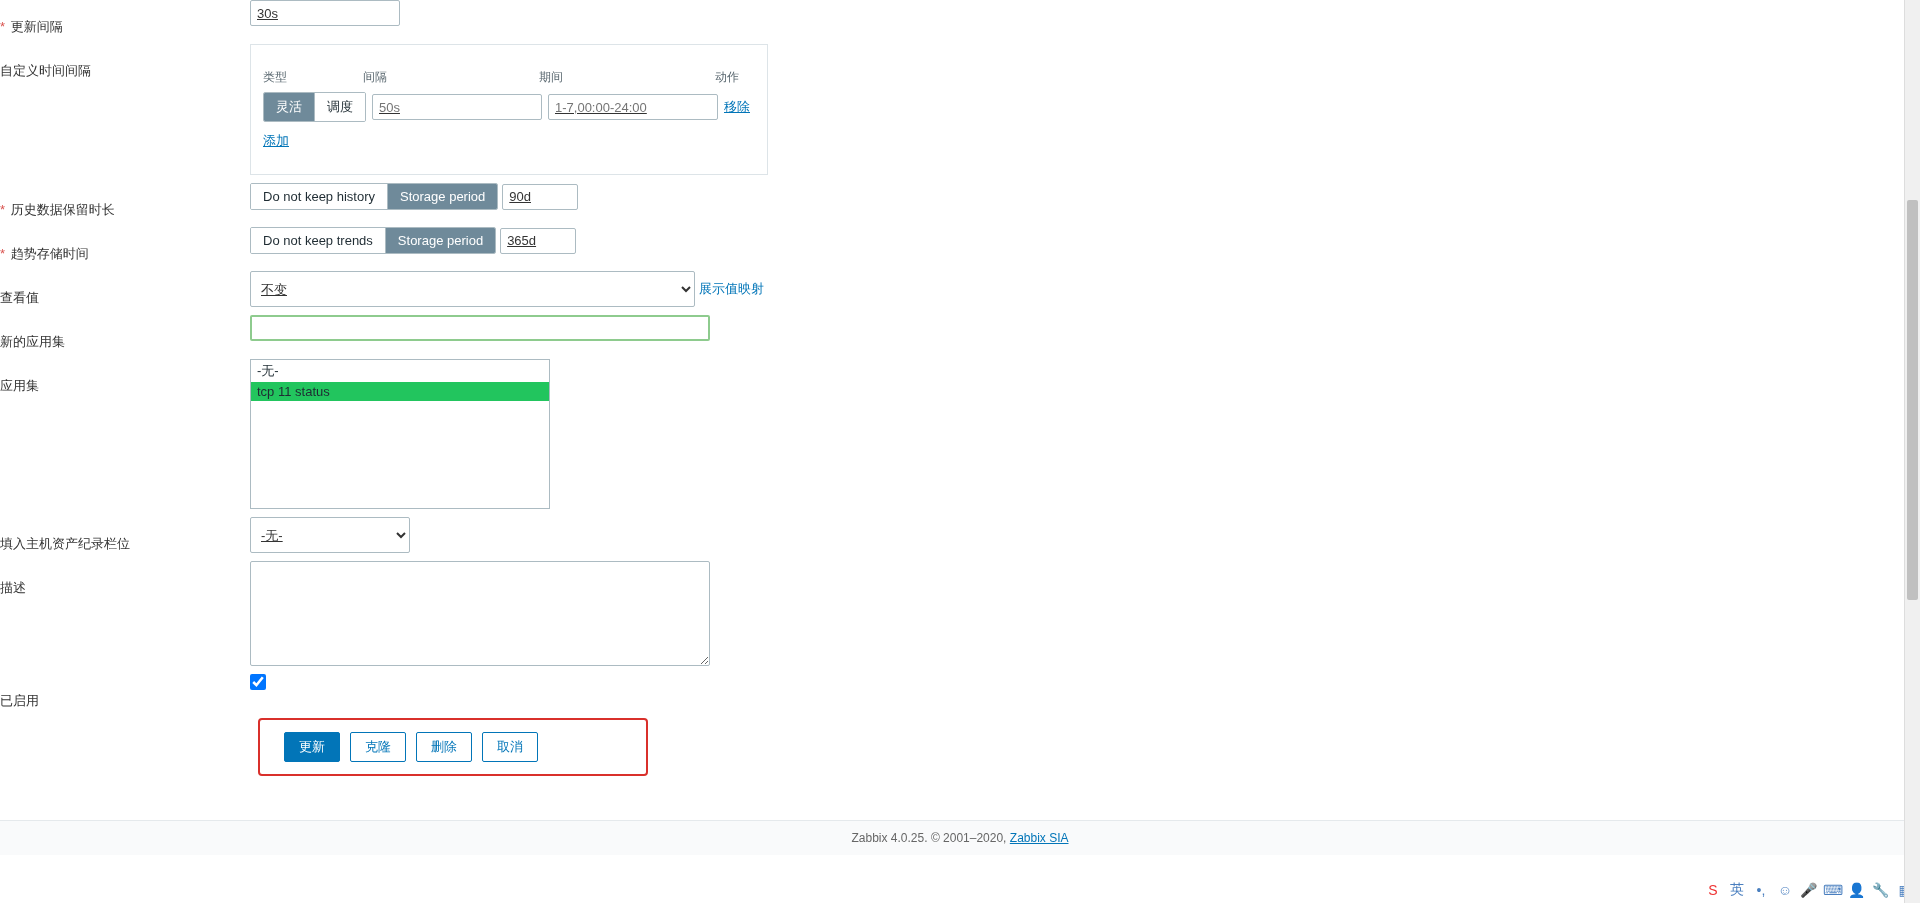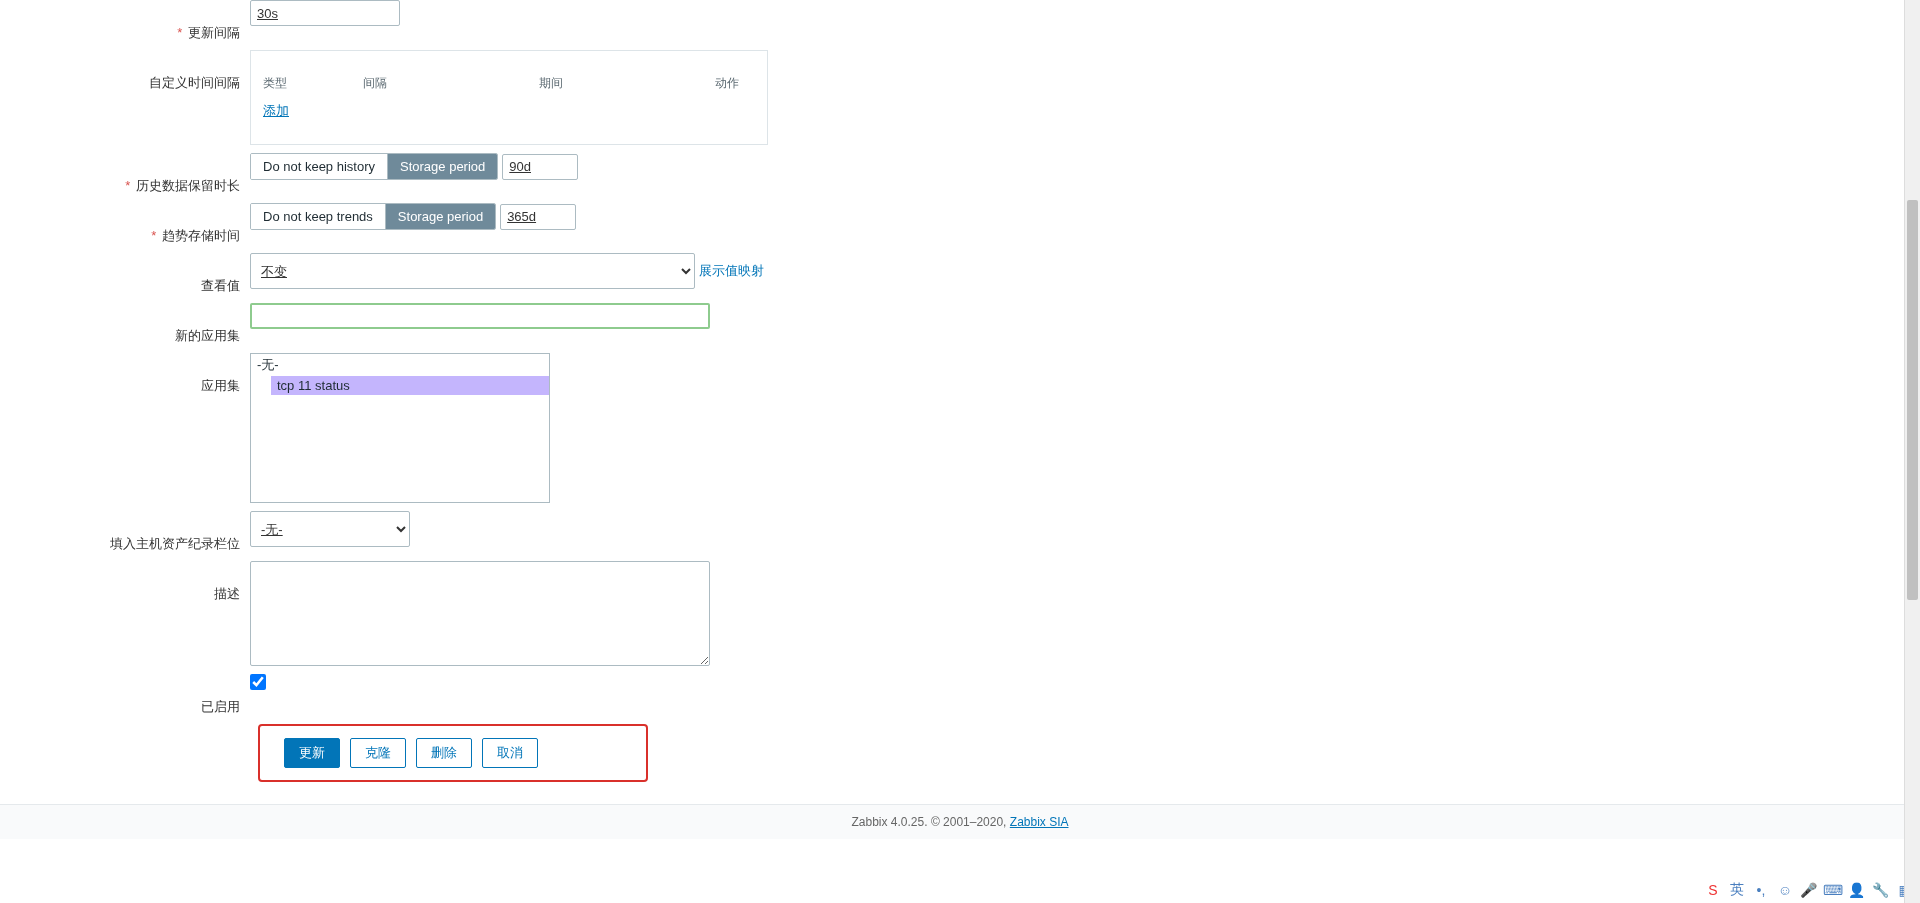--- a/index.html
+++ b/index.html
@@ -1,19 +1,19 @@
 <!DOCTYPE html>
 <html><head>
 <meta charset="utf-8">
 <style>
 * { box-sizing: border-box; margin: 0; padding: 0; }
 body { font-family: Arial, sans-serif; font-size: 13px; color: #1f2c33; background: #fff; }
 .form-wrap { padding: 0 0 20px 0; }
 .form-row { display: flex; align-items: flex-start; margin-bottom: 8px; }
-.form-label { width: 250px; text-align: right; padding-right: 10px; padding-top: 24px; color: #333; }
+.form-label { width: 250px; padding-right: 10px; padding-top: 18px; color: #333; }
 .form-label .req { color: #d9534f; margin-right: 2px; }
 .form-field { flex: 1; display: flex; align-items: center; flex-wrap: wrap; gap: 4px; }
 input[type="text"], select, textarea {
   border: 1px solid #acbbc2; padding: 4px 6px; font-size: 13px;
   background: #fff; color: #333; border-radius: 2px; text-decoration: underline;
 }
 input[type="text"] { height: 26px; }
 .inp-sm { width: 150px; }
 .inp-md { width: 170px; }
 .inp-90 { width: 76px; }
@@ -26,27 +26,27 @@
 .interval-box { border: 1px solid #dde4e8; padding: 24px 12px; display: inline-block; }
 .int-headers { display: flex; gap: 0; margin-bottom: 6px; }
 .int-h { font-size: 12px; color: #5a6870; }
 .int-h.h1 { width: 100px; }
 .int-h.h2 { width: 176px; }
 .int-h.h3 { width: 176px; }
 .int-h.h4 { width: 40px; }
 .int-controls { display: flex; align-items: center; gap: 6px; }
 .listbox { width: 300px; height: 150px; border: 1px solid #acbbc2; overflow: auto; background: #fff; font-size: 13px; }
 .listbox .opt { padding: 2px 6px; cursor: pointer; }
-.listbox .opt.sel { background: #c4b5fd; margin-left: 20px; }
+.listbox .opt.sel { background: #22c55e; }
 .highlight-input { border: 2px solid #8ecb8e !important; width: 460px; }
 .sel-wide { width: 445px; }
 .btn-row { margin-left: 258px; border: 2px solid #d9302b; border-radius: 4px; padding: 12px 24px; display: inline-flex; gap: 10px; width: 390px; }
 .btn { padding: 5px 14px; border: 1px solid #0275b8; background: #fff; color: #0275b8; cursor: pointer; font-size: 13px; border-radius: 2px; }
 .btn.primary { background: #0275b8; color: #fff; }
-.footer-bar { border-top: 1px solid #e5e9ec; background: #f9fafb; padding: 10px 0; text-align: center; font-size: 12px; color: #666; margin-top: 2px; }
+.footer-bar { border-top: 1px solid #e5e9ec; background: #f9fafb; padding: 10px 0; text-align: center; font-size: 12px; color: #666; margin-top: 24px; }
 .footer-bar a { color: #0275b8; }
 .tray { position: fixed; bottom: 4px; right: 6px; display: flex; gap: 6px; align-items: center; }
 .tray .ic { width: 18px; height: 18px; display: flex; align-items: center; justify-content: center; font-size: 14px; color: #4a7fbf; }
 .scrollbar { position: fixed; right: 0; top: 0; bottom: 0; width: 16px; background: #f0f0f0; border-left: 1px solid #ddd; }
 .scrollthumb { position: absolute; left: 2px; right: 2px; top: 200px; height: 400px; background: #c0c0c0; border-radius: 2px; }
 textarea.desc { width: 460px; height: 105px; resize: both; }
 </style>
 </head>
 <body>
 
@@ -61,20 +61,29 @@
 
   <div class="form-row">
     <div class="form-label"><span>自定义时间间隔</span></div>
     <div class="form-field">
       <div class="interval-box">
         <div class="int-headers">
           <div class="int-h h1">类型</div>
           <div class="int-h h2">间隔</div>
           <div class="int-h h3">期间</div>
           <div class="int-h h4">动作</div>
+        </div>
+        <div class="int-controls">
+          <div class="seg-group">
+            <button class="seg-btn active">灵活</button>
+            <button class="seg-btn">调度</button>
+          </div>
+          <input type="text" class="inp-md" placeholder="50s" style="">
+          <input type="text" class="inp-md" placeholder="1-7,00:00-24:00" style="">
+          <span class="link" style="text-decoration: underline;">移除</span>
         </div>
         <div style="margin-top:10px;">
           <span class="link" style="text-decoration: underline;">添加</span>
         </div>
       </div>
     </div>
   </div>
 
   <div class="form-row">
     <div class="form-label"><span class="req">*</span> <span>历史数据保留时长</span></div>

